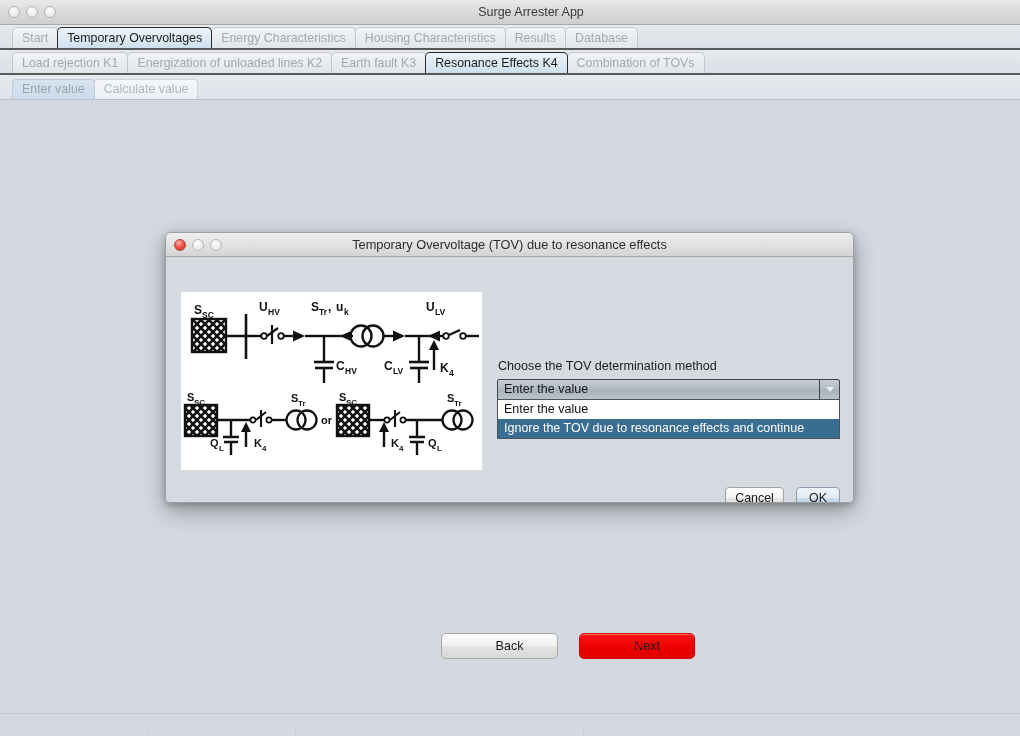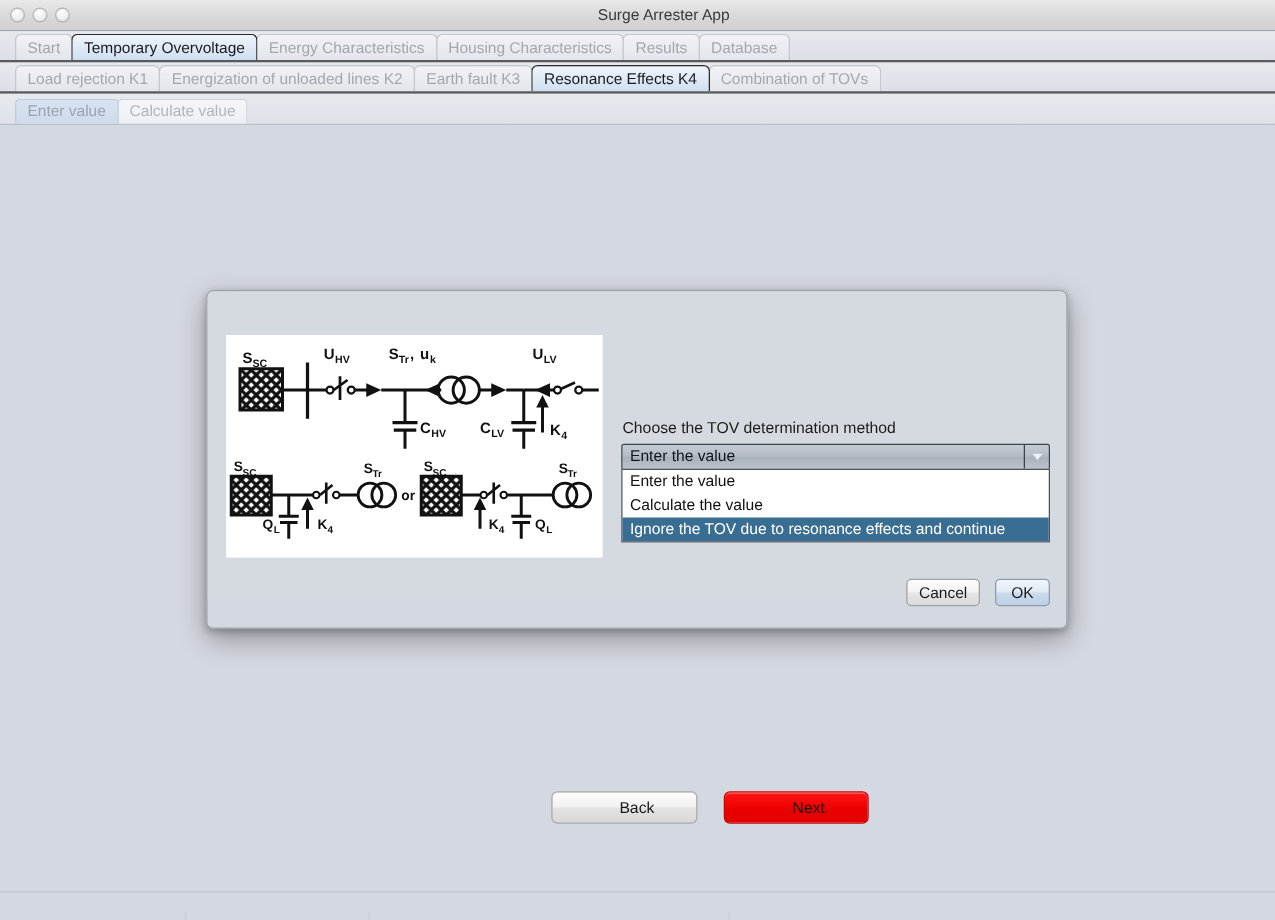--- a/index.html
+++ b/index.html
@@ -338,21 +338,21 @@
       <div class="tl"></div>
       <div class="tl"></div>
       <div class="tl"></div>
     </div>
     <div class="title">Surge Arrester App</div>
   </div>
 
   <div class="tabrow row1">
     <div class="tabs">
       <div class="tab"><span>Start</span></div>
-      <div class="tab selected"><span>Temporary Overvoltage</span></div>
+      <div class="tab selected"><span>Temporary Overvoltages</span></div>
       <div class="tab"><span>Energy Characteristics</span></div>
       <div class="tab"><span>Housing Characteristics</span></div>
       <div class="tab"><span>Results</span></div>
       <div class="tab"><span>Database</span></div>
     </div>
   </div>
 
   <div class="tabrow row2">
     <div class="tabs">
       <div class="tab"><span>Load rejection K1</span></div>
@@ -380,20 +380,28 @@
     <div class="bottom-strip">
       <div class="seg" style="left:148px"></div>
       <div class="seg" style="left:295px"></div>
       <div class="seg" style="left:583px"></div>
     </div>
   </div>
 </div>
 
 <div id="tov-dialog">
 
+  <div class="dlg-titlebar">
+    <div class="traffic">
+      <div class="tl red-active"></div>
+      <div class="tl"></div>
+      <div class="tl"></div>
+    </div>
+    <div class="dlg-title">Temporary Overvoltage (TOV) due to resonance effects</div>
+  </div>
 
   <div class="dlg-body">
 
     <div id="circuit-panel">
       <svg width="301" height="178" viewBox="0 0 301 178" xmlns="http://www.w3.org/2000/svg">
         <defs>
           <pattern id="hatch" width="8" height="8" patternUnits="userSpaceOnUse">
             <rect width="8" height="8" fill="#ffffff"></rect>
             <path d="M0,0 L8,8 M8,0 L0,8" stroke="#111111" stroke-width="2.6"></path>
           </pattern>
@@ -530,21 +538,20 @@
 
     <div id="method-combo">
       <div class="combo-value">Enter the value</div>
       <div id="combo-arrow-button">
         <div class="caret"></div>
       </div>
     </div>
 
     <div id="method-dropdown">
       <div class="opt">Enter the value</div>
-      <div class="opt">Calculate the value</div>
       <div class="opt highlighted">Ignore the TOV due to resonance effects and continue</div>
     </div>
 
     <div class="dlgbtn" id="cancel-button">Cancel</div>
     <div class="dlgbtn" id="ok-button">OK</div>
 
   </div>
 </div>
 
 </body></html>

